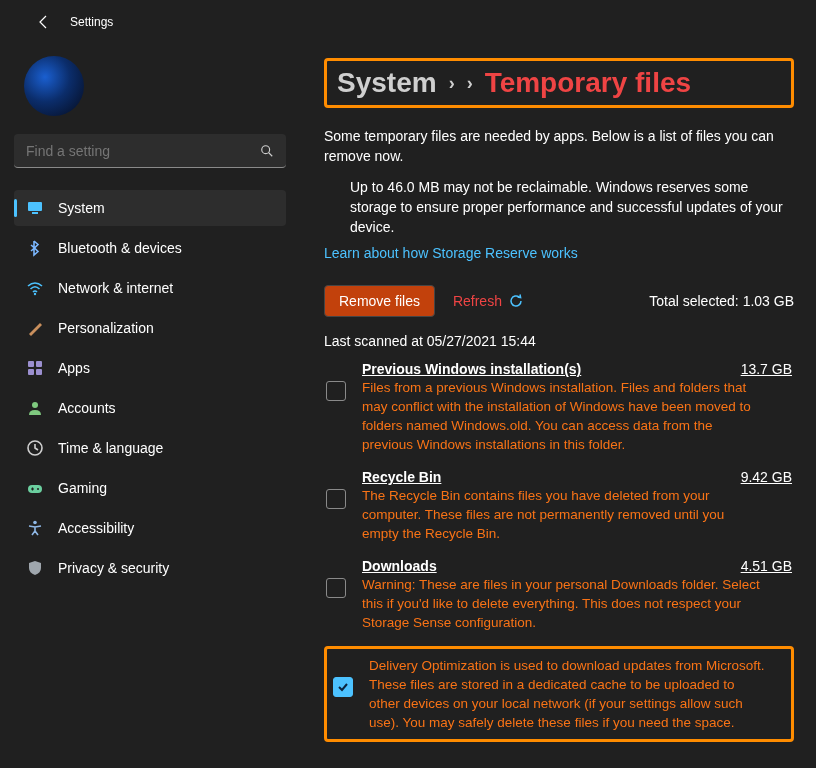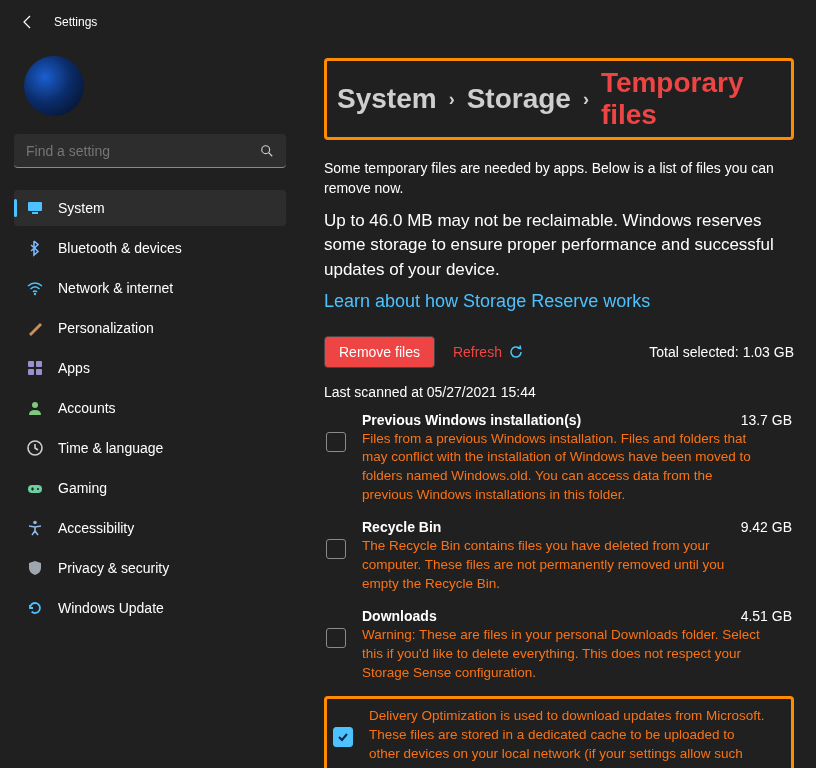--- a/index.html
+++ b/index.html
@@ -9,21 +9,21 @@
   font-family: "Segoe UI", -apple-system, sans-serif;
   font-size: 14px;
   width: 816px;
   height: 768px;
   overflow: hidden;
 }
 .titlebar {
   height: 44px;
   display: flex;
   align-items: center;
-  padding-left: 20px;
+  padding-left: 36px;
   gap: 18px;
 }
 .back-arrow { width: 16px; height: 16px; display:flex; align-items:center; justify-content:center; }
 .titlebar-title { font-size: 12px; }
 .layout { display: flex; height: calc(100% - 44px); }
 .sidebar { width: 300px; padding: 8px 14px 0 14px; }
 .avatar {
   width: 60px; height: 60px; border-radius: 50%;
   background: radial-gradient(circle at 35% 35%, #1a5fd0 0%, #0b2d6b 45%, #050a1a 100%);
   margin: 4px 0 18px 10px;
@@ -59,49 +59,49 @@
 .main { flex: 1; padding: 14px 22px 0 24px; overflow:hidden; }
 .breadcrumb {
   display: flex; align-items: center; gap: 12px;
   font-size: 28px; font-weight: 600; color: #cfcfcf;
   border: 3px solid #ff8c00; border-radius: 4px; padding: 6px 10px;
   margin-bottom: 18px;
 }
 .breadcrumb .chev { font-size: 18px; color: #cfcfcf; }
 .breadcrumb .current { color: #ef4444; }
 .intro { font-size: 14px; line-height: 1.45; margin-bottom: 10px; max-width: 460px; }
-.reserve { font-size: 17px; line-height: 1.45; margin-bottom: 8px; max-width: 460px; }
-.link { color: #4cc2ff; font-size: 18px; cursor:pointer; }
+.reserve { font-size: 14px; line-height: 1.45; margin-bottom: 8px; max-width: 460px; margin-left: 26px; }
+.link { color: #4cc2ff; font-size: 14px; cursor:pointer; }
 .action-row {
   display: flex; align-items: center; gap: 18px;
   margin: 24px 0 16px 0;
 }
 .btn-remove {
-  background: #ef4444; color: #fff; border: 1px solid #454545;
+  background: #c2410c; color: #fff; border: 1px solid #454545;
   border-radius: 4px; padding: 7px 14px; font-size: 14px; cursor:pointer;
 }
 .refresh { color: #ef4444; display:flex; align-items:center; gap:6px; cursor:pointer; }
 .refresh-icon { width:16px; height:16px; }
 .total-selected { margin-left: auto; font-size: 14px; }
 .lastscan { font-size: 14px; margin-bottom: 12px; }
 .file-list { display:flex; flex-direction:column; gap: 14px; }
 .file-item { display:flex; gap: 10px; padding: 0 2px; }
 .file-item.highlight {
   border: 3px solid #ff8c00; border-radius: 4px; padding: 8px 6px 6px 6px;
 }
 .checkbox-col { width: 26px; display:flex; align-items:flex-start; padding-top: 20px; }
 .chk {
   width: 20px; height: 20px; border: 1.5px solid #8a8a8a; border-radius: 3px;
   display:flex; align-items:center; justify-content:center;
 }
 .chk.checked { background:#4cc2ff; border-color:#4cc2ff; }
 .chk.checked svg { display:block; }
 .chk svg { display:none; }
 .file-body { flex:1; }
-.file-head { display:flex; justify-content:space-between; font-weight:600; font-size:14px; margin-bottom:2px; }
+.file-head { display:flex; justify-content:space-between; font-weight:600; font-size:14px; margin-bottom:2px;text-decoration:underline; }
 .file-desc { font-size: 13.5px; color: #f97316; line-height:1.4; max-width: 400px; }
 .file-size { font-weight: 400; font-size:14px; white-space:nowrap; }
 </style>
 </head>
 <body>
 
 <div class="titlebar">
   <span class="back-arrow">
     <svg width="16" height="16" viewBox="0 0 16 16">
         <path d="M10 2 L4 8 L10 14" stroke="#fff" stroke-width="1.2" fill="none"></path>
@@ -206,37 +206,27 @@
     <span class="nav-label">Accessibility</span>
         </div>
         <div class="nav-item">
           <span class="nav-icon">
             <svg width="18" height="18" viewBox="0 0 18 18">
               <path d="M9 2 L15 4 V9 Q15 14 9 16 Q3 14 3 9 V4 Z" fill="#9fa6ad"></path>
             </svg>
           </span>
     <span class="nav-label">Privacy &amp; security</span>
         </div>
-        <div class="nav-item">
-          <span class="nav-icon">
-            <svg width="18" height="18" viewBox="0 0 18 18">
-              <path d="M4 9 a5 5 0 1 1 1.6 3.7" stroke="#4cc2ff" stroke-width="1.8" fill="none"></path>
-              <path d="M4 6 L4 9 L7 9" stroke="#4cc2ff" stroke-width="1.8" fill="none"></path>
-            </svg>
-          </span>
-    <span class="nav-label">Windows Update</span>
-        </div>
       </div>
   </div>
 
   <div class="main">
     <div class="breadcrumb">
       <span>System</span>
       <span class="chev">›</span>
-      <span>Storage</span>
       <span class="chev">›</span>
       <span class="current">Temporary files</span>
     </div>
 
     <div class="intro">Some temporary files are needed by apps. Below is a list of files you can remove now.</div>
     <div class="reserve">Up to 46.0 MB may not be reclaimable. Windows reserves some storage to ensure proper performance and successful updates of your device.</div>
     <div class="link">Learn about how Storage Reserve works</div>
 
     <div class="action-row">
       <button class="btn-remove">Remove files</button>

